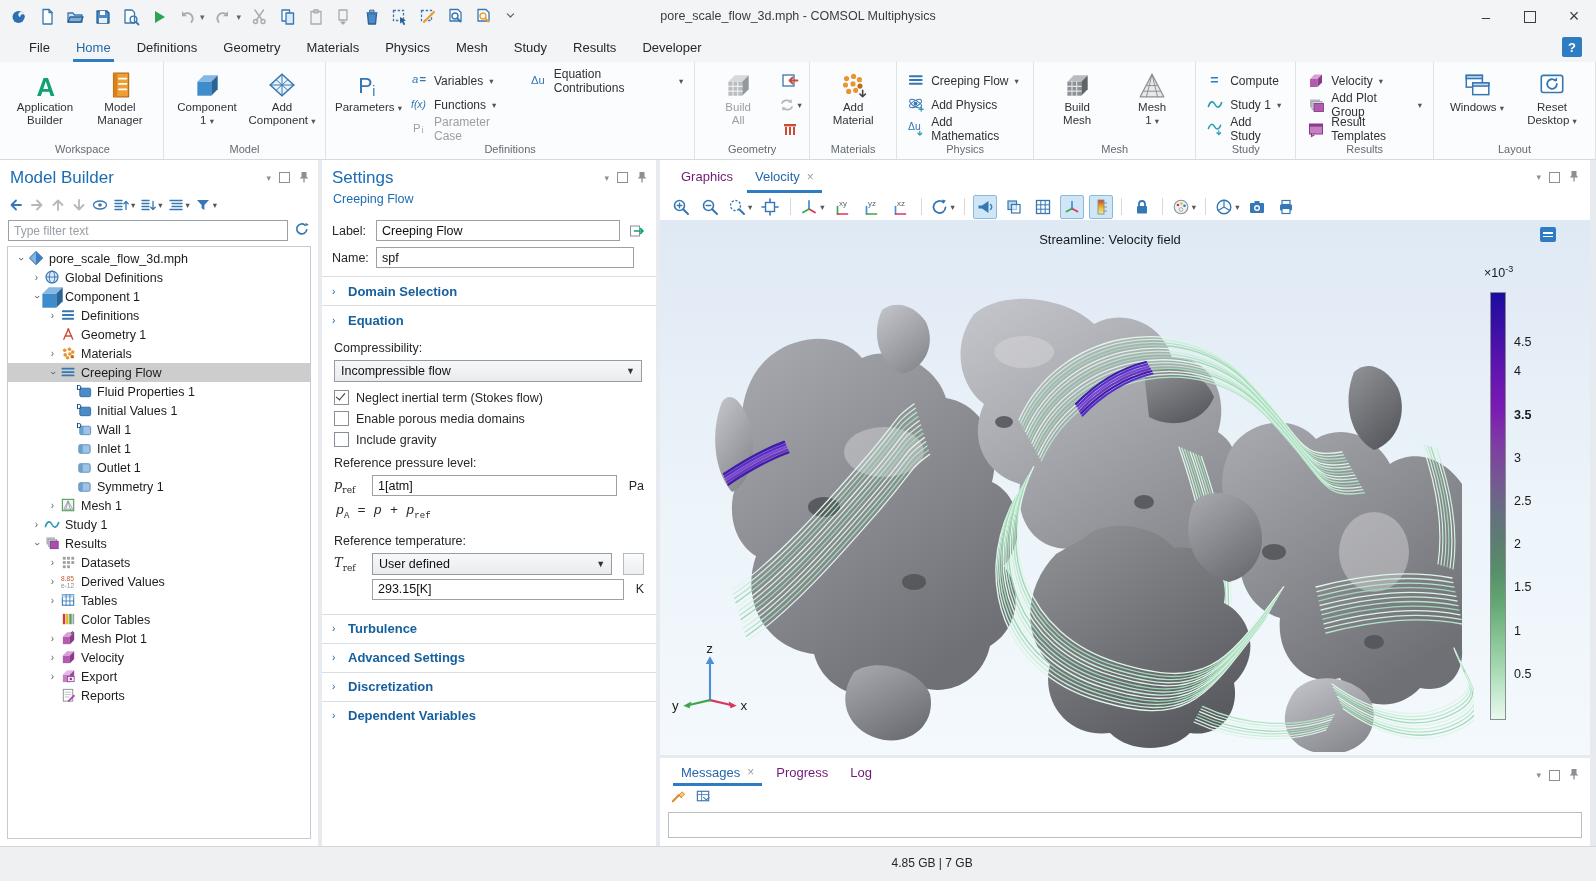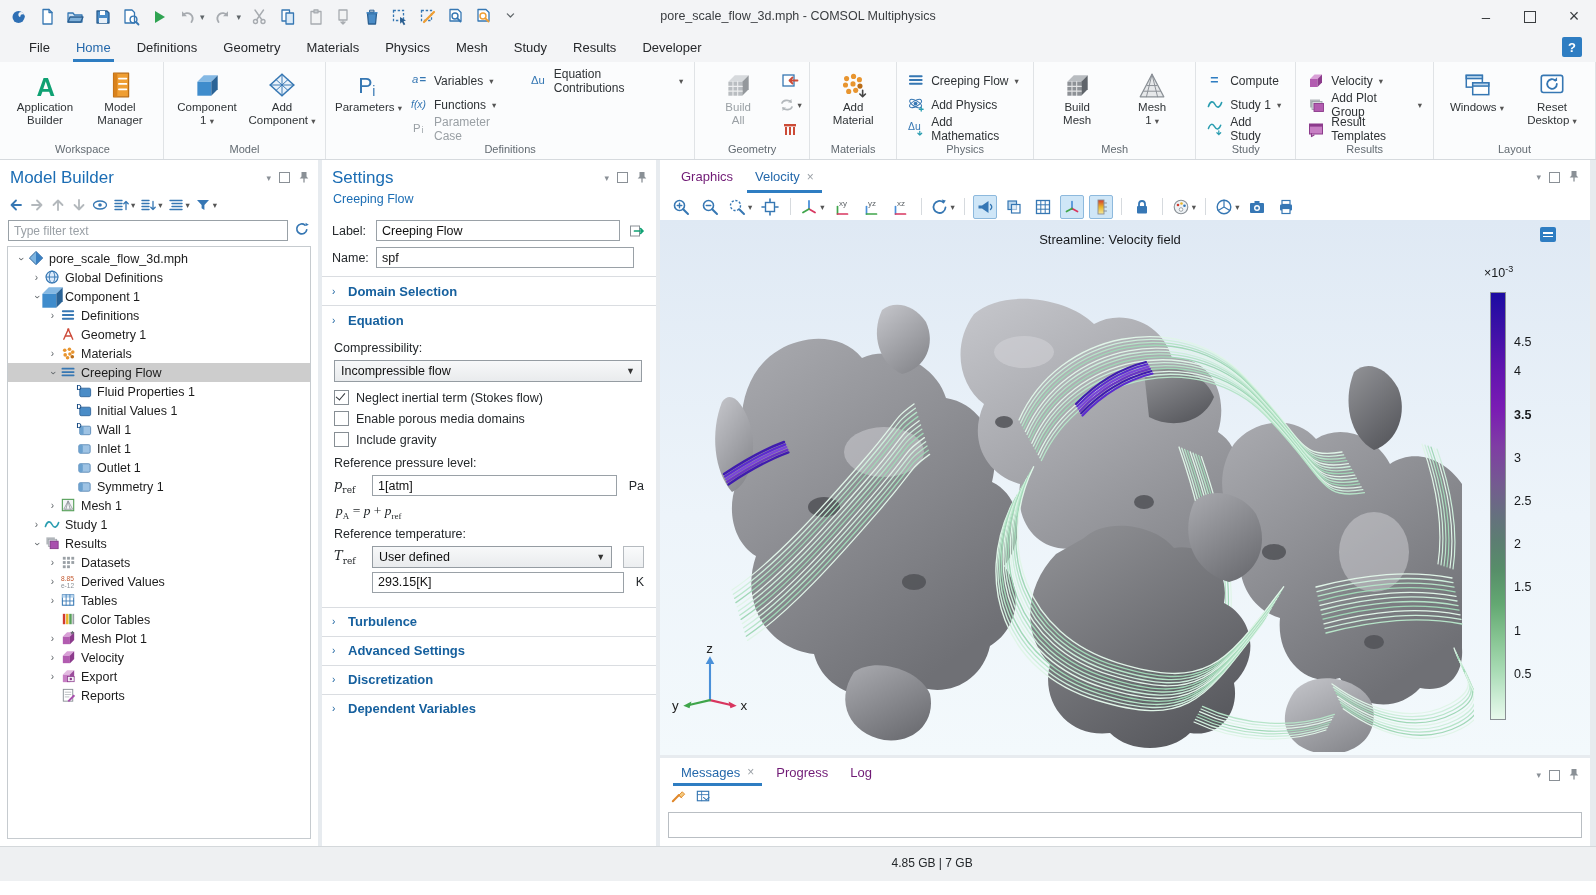--- a/index.html
+++ b/index.html
@@ -80,21 +80,21 @@
   .selmed{width:240px;}
   .chk{display:flex;align-items:center;gap:7px;height:21px;}
   .box{width:13px;height:13px;border:1px solid #878e94;background:#fff;position:relative;flex:none;}
   .box.checked::after{content:"";position:absolute;left:3px;top:0px;width:4px;height:8px;
        border-right:1.8px solid #2f3338;border-bottom:1.8px solid #2f3338;transform:rotate(40deg);}
   .fr{display:flex;align-items:center;gap:6px;margin:4px 0;}
   .sym{width:32px;font-family:"DejaVu Serif",serif;font-size:13px;flex:none;}
   .sym i, .eq i{font-style:italic;}
   .txt{width:244px;height:19px;border:1px solid #9aa1a7;padding:0 5px;font-size:12.5px;color:#111;outline:none;}
   .unit{font-size:12.5px;margin-left:6px;}
-  .eq{font-family:Liberation Serif, serif;font-size:13.5px;margin:7px 0 6px 2px;}
+  .eq{font-family:Liberation Mono, monospace;font-size:13.5px;margin:7px 0 13px 2px;}
   .mini2{width:20px;height:20px;border:1px solid #b5babf;background:linear-gradient(#fafbfc,#eceef0);
          display:flex;align-items:center;justify-content:center;margin-left:5px;}
   sub{font-size:9px;} sup{font-size:9px;}
   
   .rcolmn{flex:1;display:flex;flex-direction:column;margin-right:6px;}
   .gxp{flex:1;}
   .gtabs{height:33px;display:flex;align-items:stretch;padding-left:10px;position:relative;flex:none;}
   .gtab{position:relative;display:flex;align-items:center;gap:7px;padding:0 11px;font-size:13px;color:#701a75;}
   .gtab.active{color:#2468ab;}
   .gtab.active::after{content:"";position:absolute;left:3px;right:3px;bottom:0;height:3px;background:#2e7dc2;}

